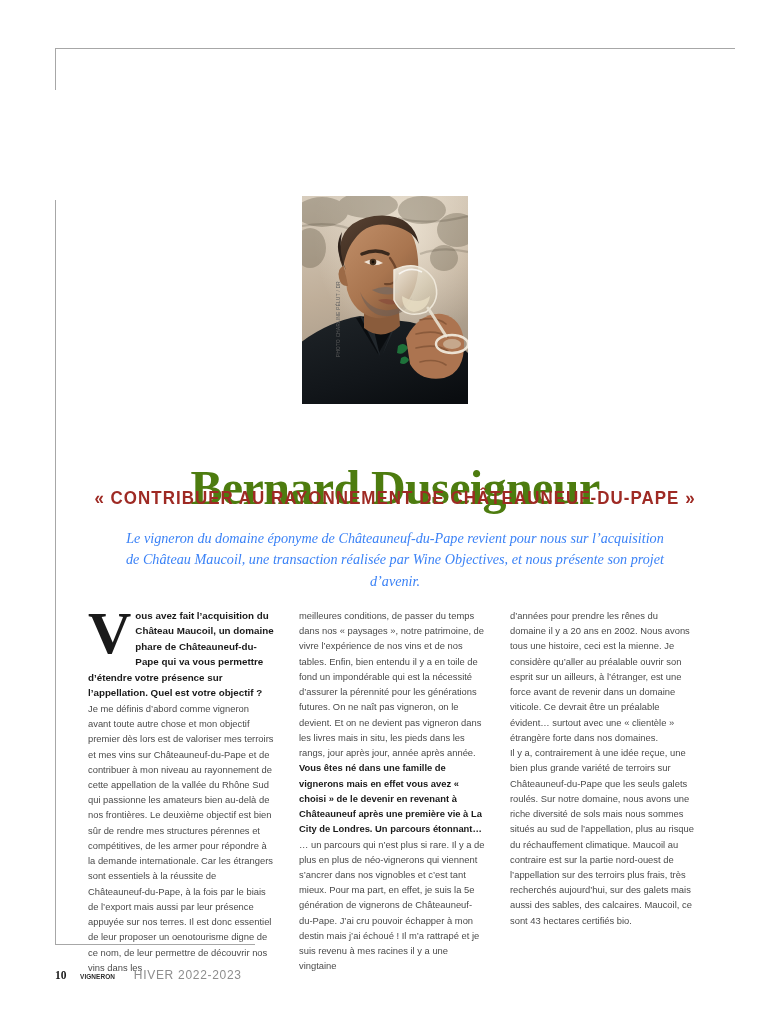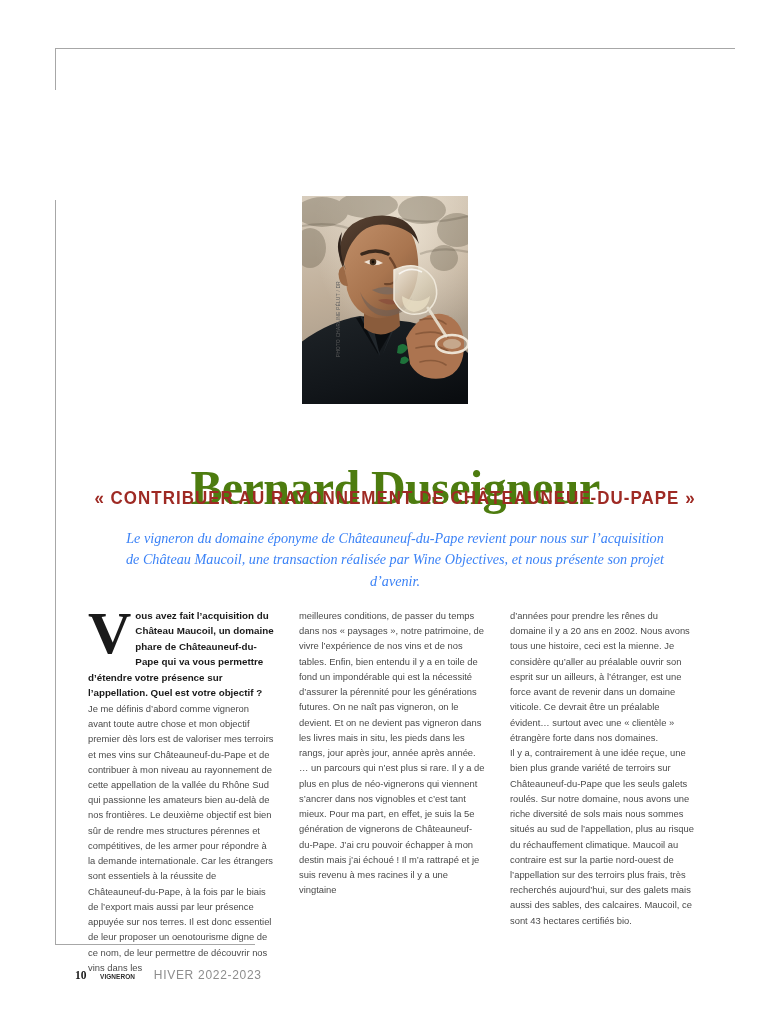--- a/index.html
+++ b/index.html
@@ -149,21 +149,20 @@
   }
   .lede { font-weight: bold; color: #1a1a1a; font-size: 9.8px; line-height: 1.58; }
 
   
   .footer {
     position: absolute;
     left: 55px; top: 968px;
     display: flex;
     align-items: baseline;
     gap: 13px;
-    margin-left: 20px;
   }
   .folio {
     font-family: "Liberation Serif", serif;
     font-weight: bold;
     font-size: 11.5px;
     color: #1a1a1a;
   }
   .masthead {
     font-size: 7.6px;
     font-weight: bold;
@@ -303,20 +302,21 @@
 
 <div class="columns">
 
   <div class="col">
     <p class="lede"><span class="dropcap">V</span><span>ous avez fait l’acquisition du Château Maucoil, un domaine phare de Châteauneuf-du-Pape qui va vous permettre d’étendre votre présence sur l’appellation. Quel est votre objectif ?</span></p>
     <p class="a">Je me définis d’abord comme vigneron avant toute autre chose et mon objectif premier dès lors est de valoriser mes terroirs et mes vins sur Châteauneuf-du-Pape et de contribuer à mon niveau au rayonnement de cette appellation de la vallée du Rhône Sud qui passionne les amateurs bien au-delà de nos frontières. Le deuxième objectif est bien sûr de rendre mes structures pérennes et compétitives, de les armer pour répondre à la demande internationale. Car les étrangers sont essentiels à la réussite de Châteauneuf-du-Pape, à la fois par le biais de l’export mais aussi par leur présence appuyée sur nos terres. Il est donc essentiel de leur proposer un oenotourisme digne de ce nom, de leur permettre de découvrir nos vins dans les</p>
   </div>
 
   <div class="col">
     <p class="a">meilleures conditions, de passer du temps dans nos « paysages », notre patrimoine, de vivre l’expérience de nos vins et de nos tables. Enfin, bien entendu il y a en toile de fond un impondérable qui est la nécessité d’assurer la pérennité pour les générations futures. On ne naît pas vigneron, on le devient. Et on ne devient pas vigneron dans les livres mais in situ, les pieds dans les rangs, jour après jour, année après année.</p>
+    <p class="q">Vous êtes né dans une famille de vignerons mais en effet vous avez « choisi » de le devenir en revenant à Châteauneuf après une première vie à La City de Londres. Un parcours étonnant…</p>
     <p class="a">… un parcours qui n’est plus si rare. Il y a de plus en plus de néo-vignerons qui viennent s’ancrer dans nos vignobles et c’est tant mieux. Pour ma part, en effet, je suis la 5e génération de vignerons de Châteauneuf-du-Pape. J’ai cru pouvoir échapper à mon destin mais j’ai échoué ! Il m’a rattrapé et je suis revenu à mes racines il y a une vingtaine</p>
   </div>
 
   <div class="col">
     <p class="a">d’années pour prendre les rênes du domaine il y a 20 ans en 2002. Nous avons tous une histoire, ceci est la mienne. Je considère qu’aller au préalable ouvrir son esprit sur un ailleurs, à l’étranger, est une force avant de revenir dans un domaine viticole. Ce devrait être un préalable évident… surtout avec une « clientèle » étrangère forte dans nos domaines.</p>
     <p class="a">Il y a, contrairement à une idée reçue, une bien plus grande variété de terroirs sur Châteauneuf-du-Pape que les seuls galets roulés. Sur notre domaine, nous avons une riche diversité de sols mais nous sommes situés au sud de l’appellation, plus au risque du réchauffement climatique. Maucoil au contraire est sur la partie nord-ouest de l’appellation sur des terroirs plus frais, très recherchés aujourd’hui, sur des galets mais aussi des sables, des calcaires. Maucoil, ce sont 43 hectares certifiés bio.</p>
   </div>
 
 </div>
 

